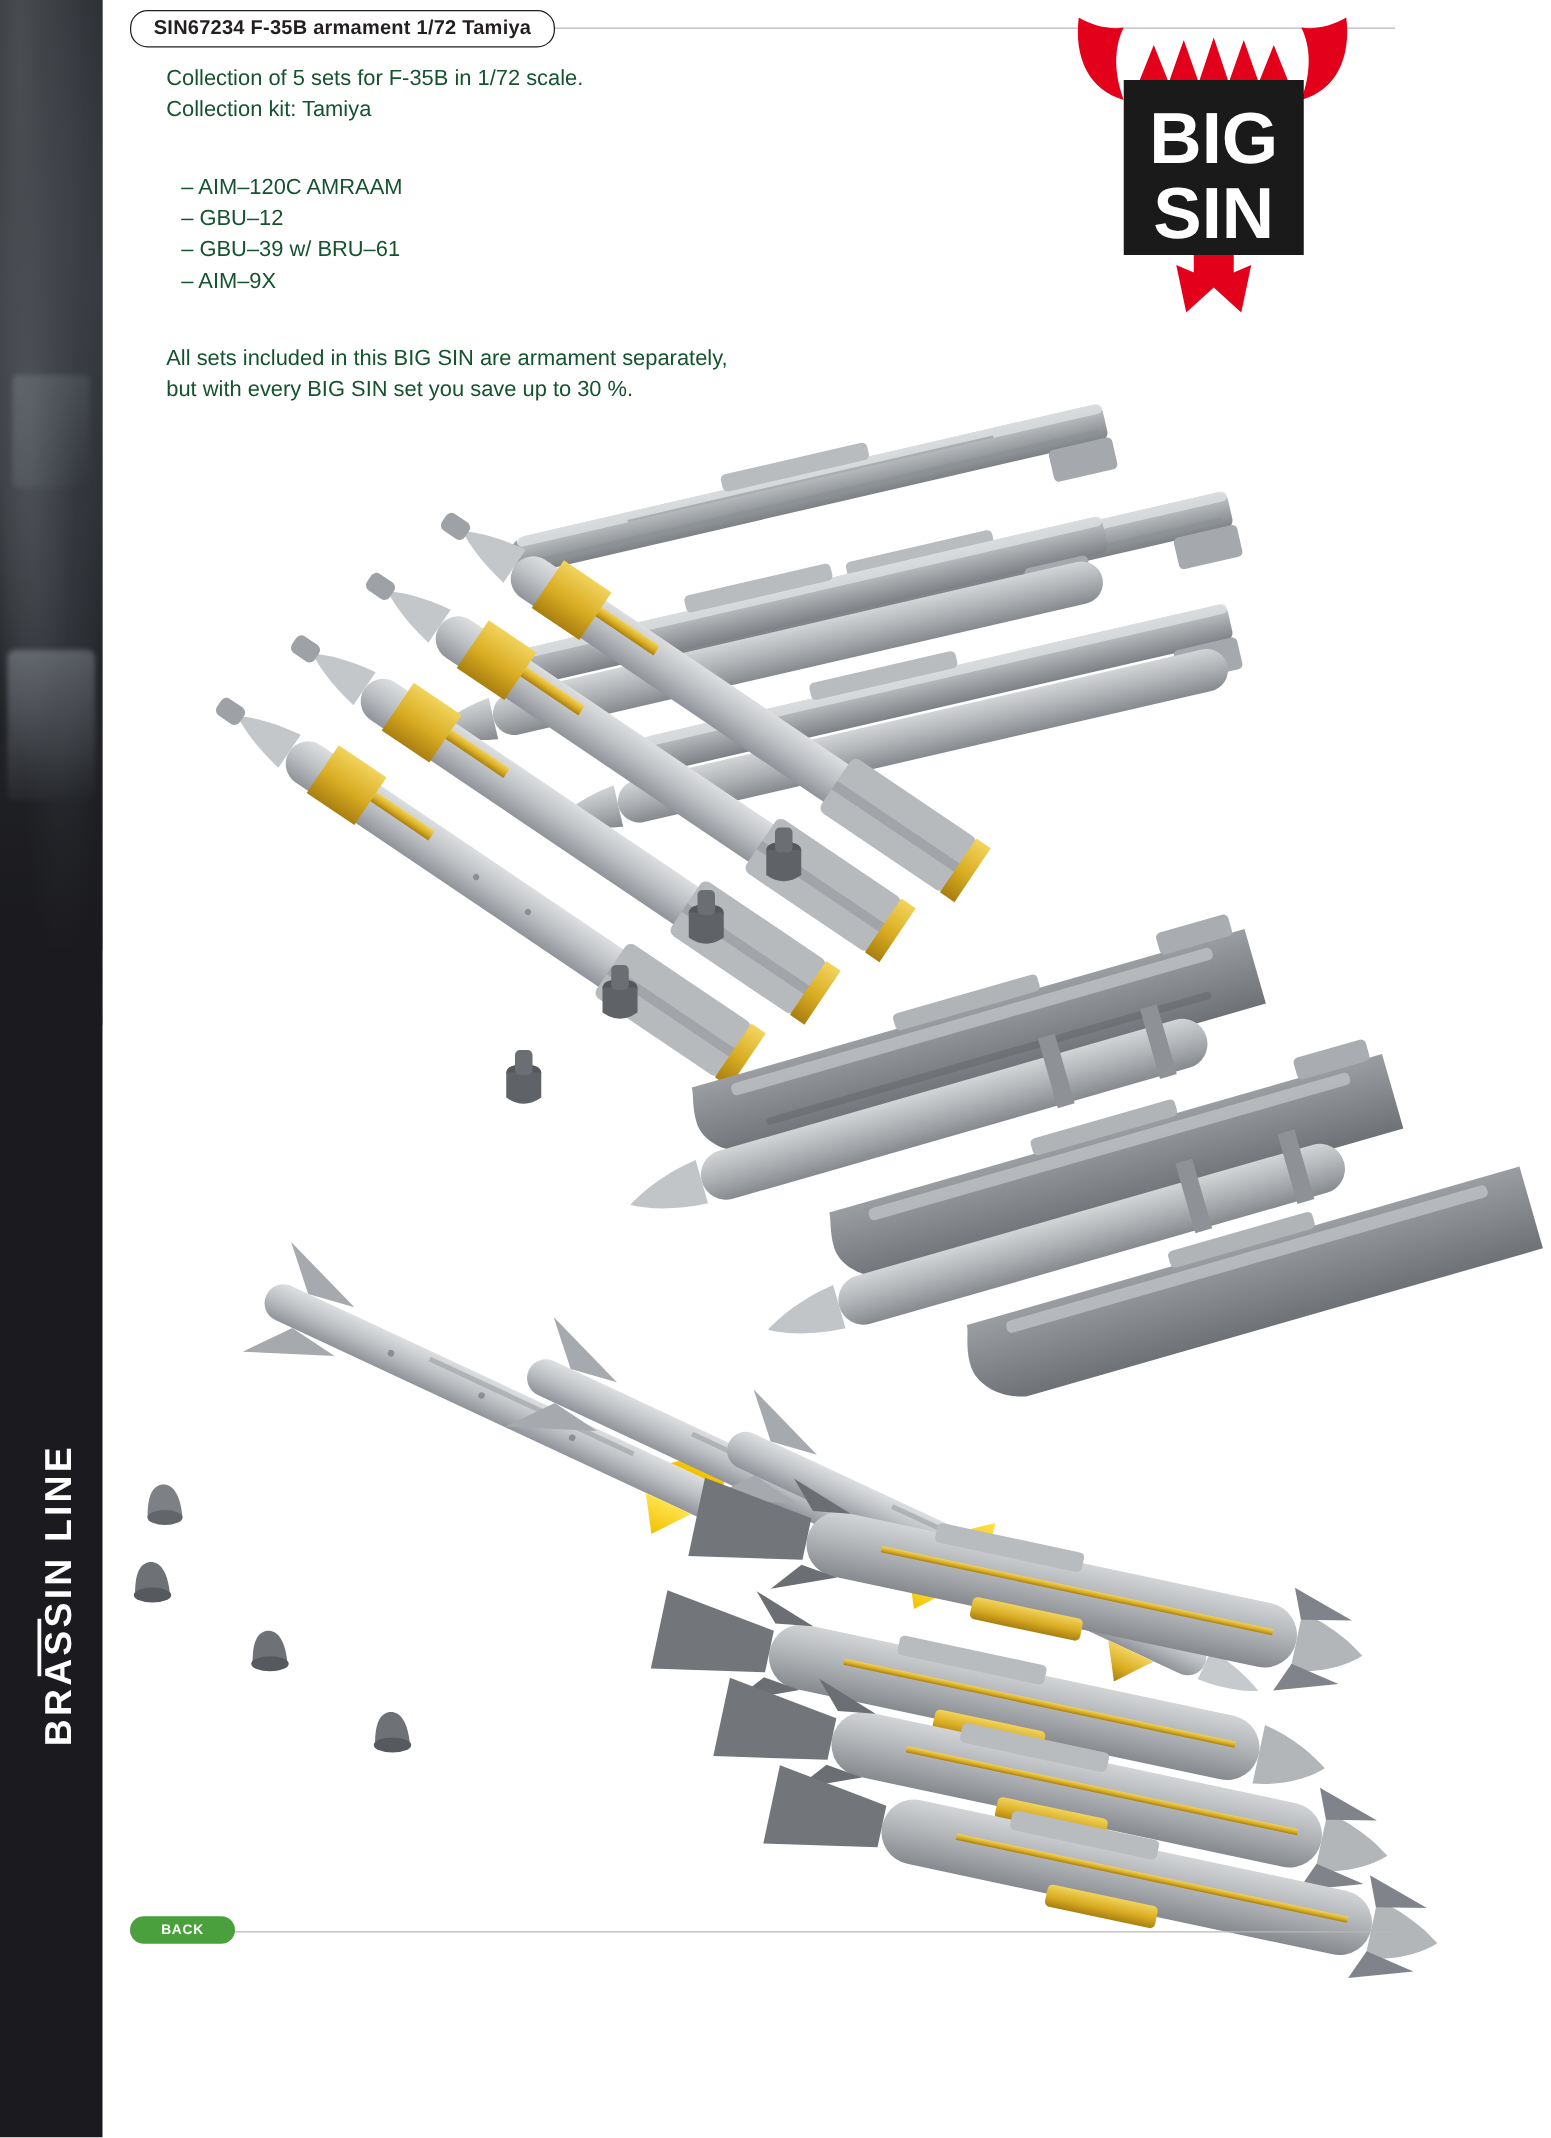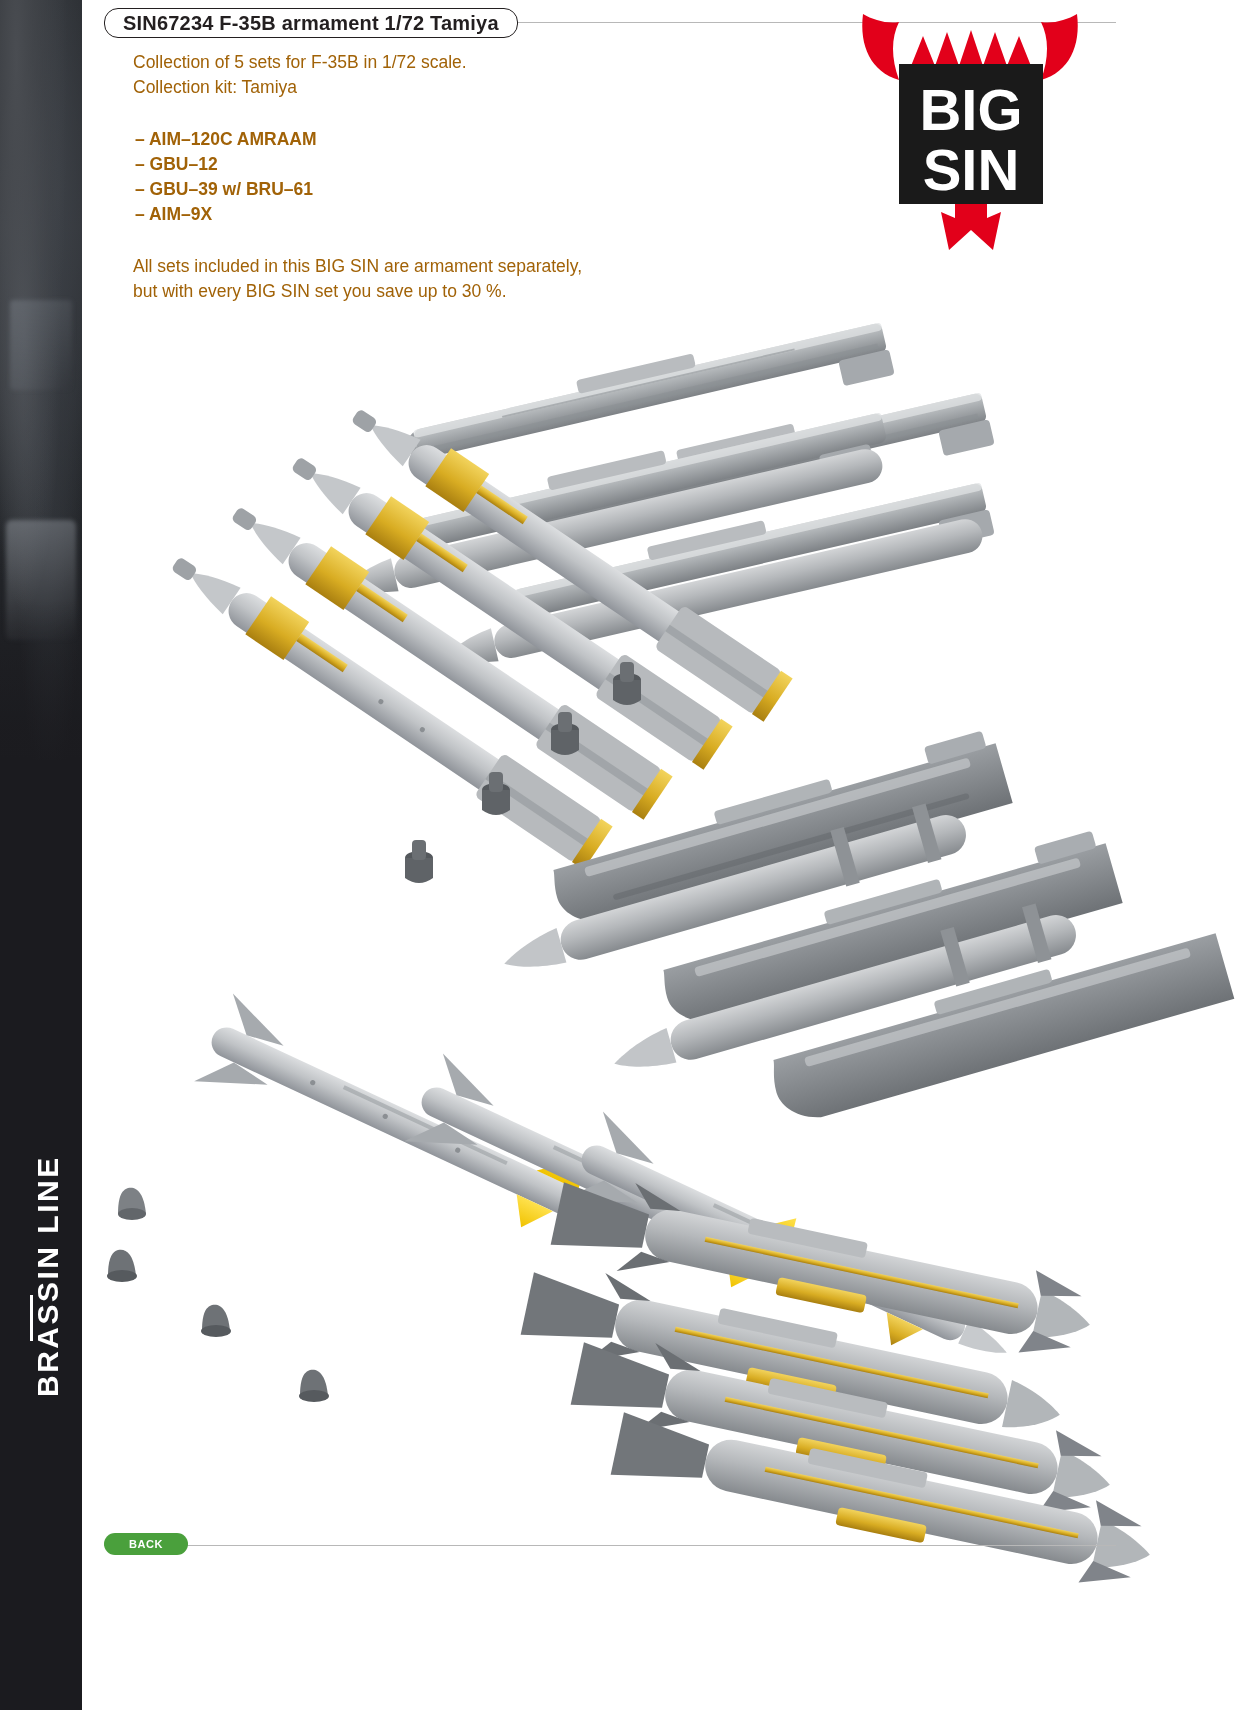--- a/index.html
+++ b/index.html
@@ -93,39 +93,39 @@
   .title-pill {
     position: absolute;
     left: 104px; top: 8px;
     height: 28px;
     background: #ffffff;
     border: 1.6px solid #231f20;
     border-radius: 14px;
     padding: 0 18px 0 18px;
     display: flex;
     align-items: center;
-    font-size: 20px;
+    font-size: 16px;
     font-weight: bold;
     letter-spacing: .2px;
     white-space: nowrap;
     text-align: right;
   }
 
   
   .intro {
     position: absolute;
     left: 133px; top: 50px;
     width: 620px;
     font-size: 17.5px;
     line-height: 25px;
-    color: #a16207;
+    color: #14532d;
   }
   .intro p { margin: 0; }
   .intro .spacer { height: 25px; }
-  .list { margin: 2px; font-weight: bold; }
+  .list { margin: 12px; }
   .list div { white-space: nowrap; }
 
   
   .bigsin {
     position: absolute;
     left: 855px; top: 6px;
     width: 230px; height: 250px;
   }
   .bigsin svg { display: block; }
 

